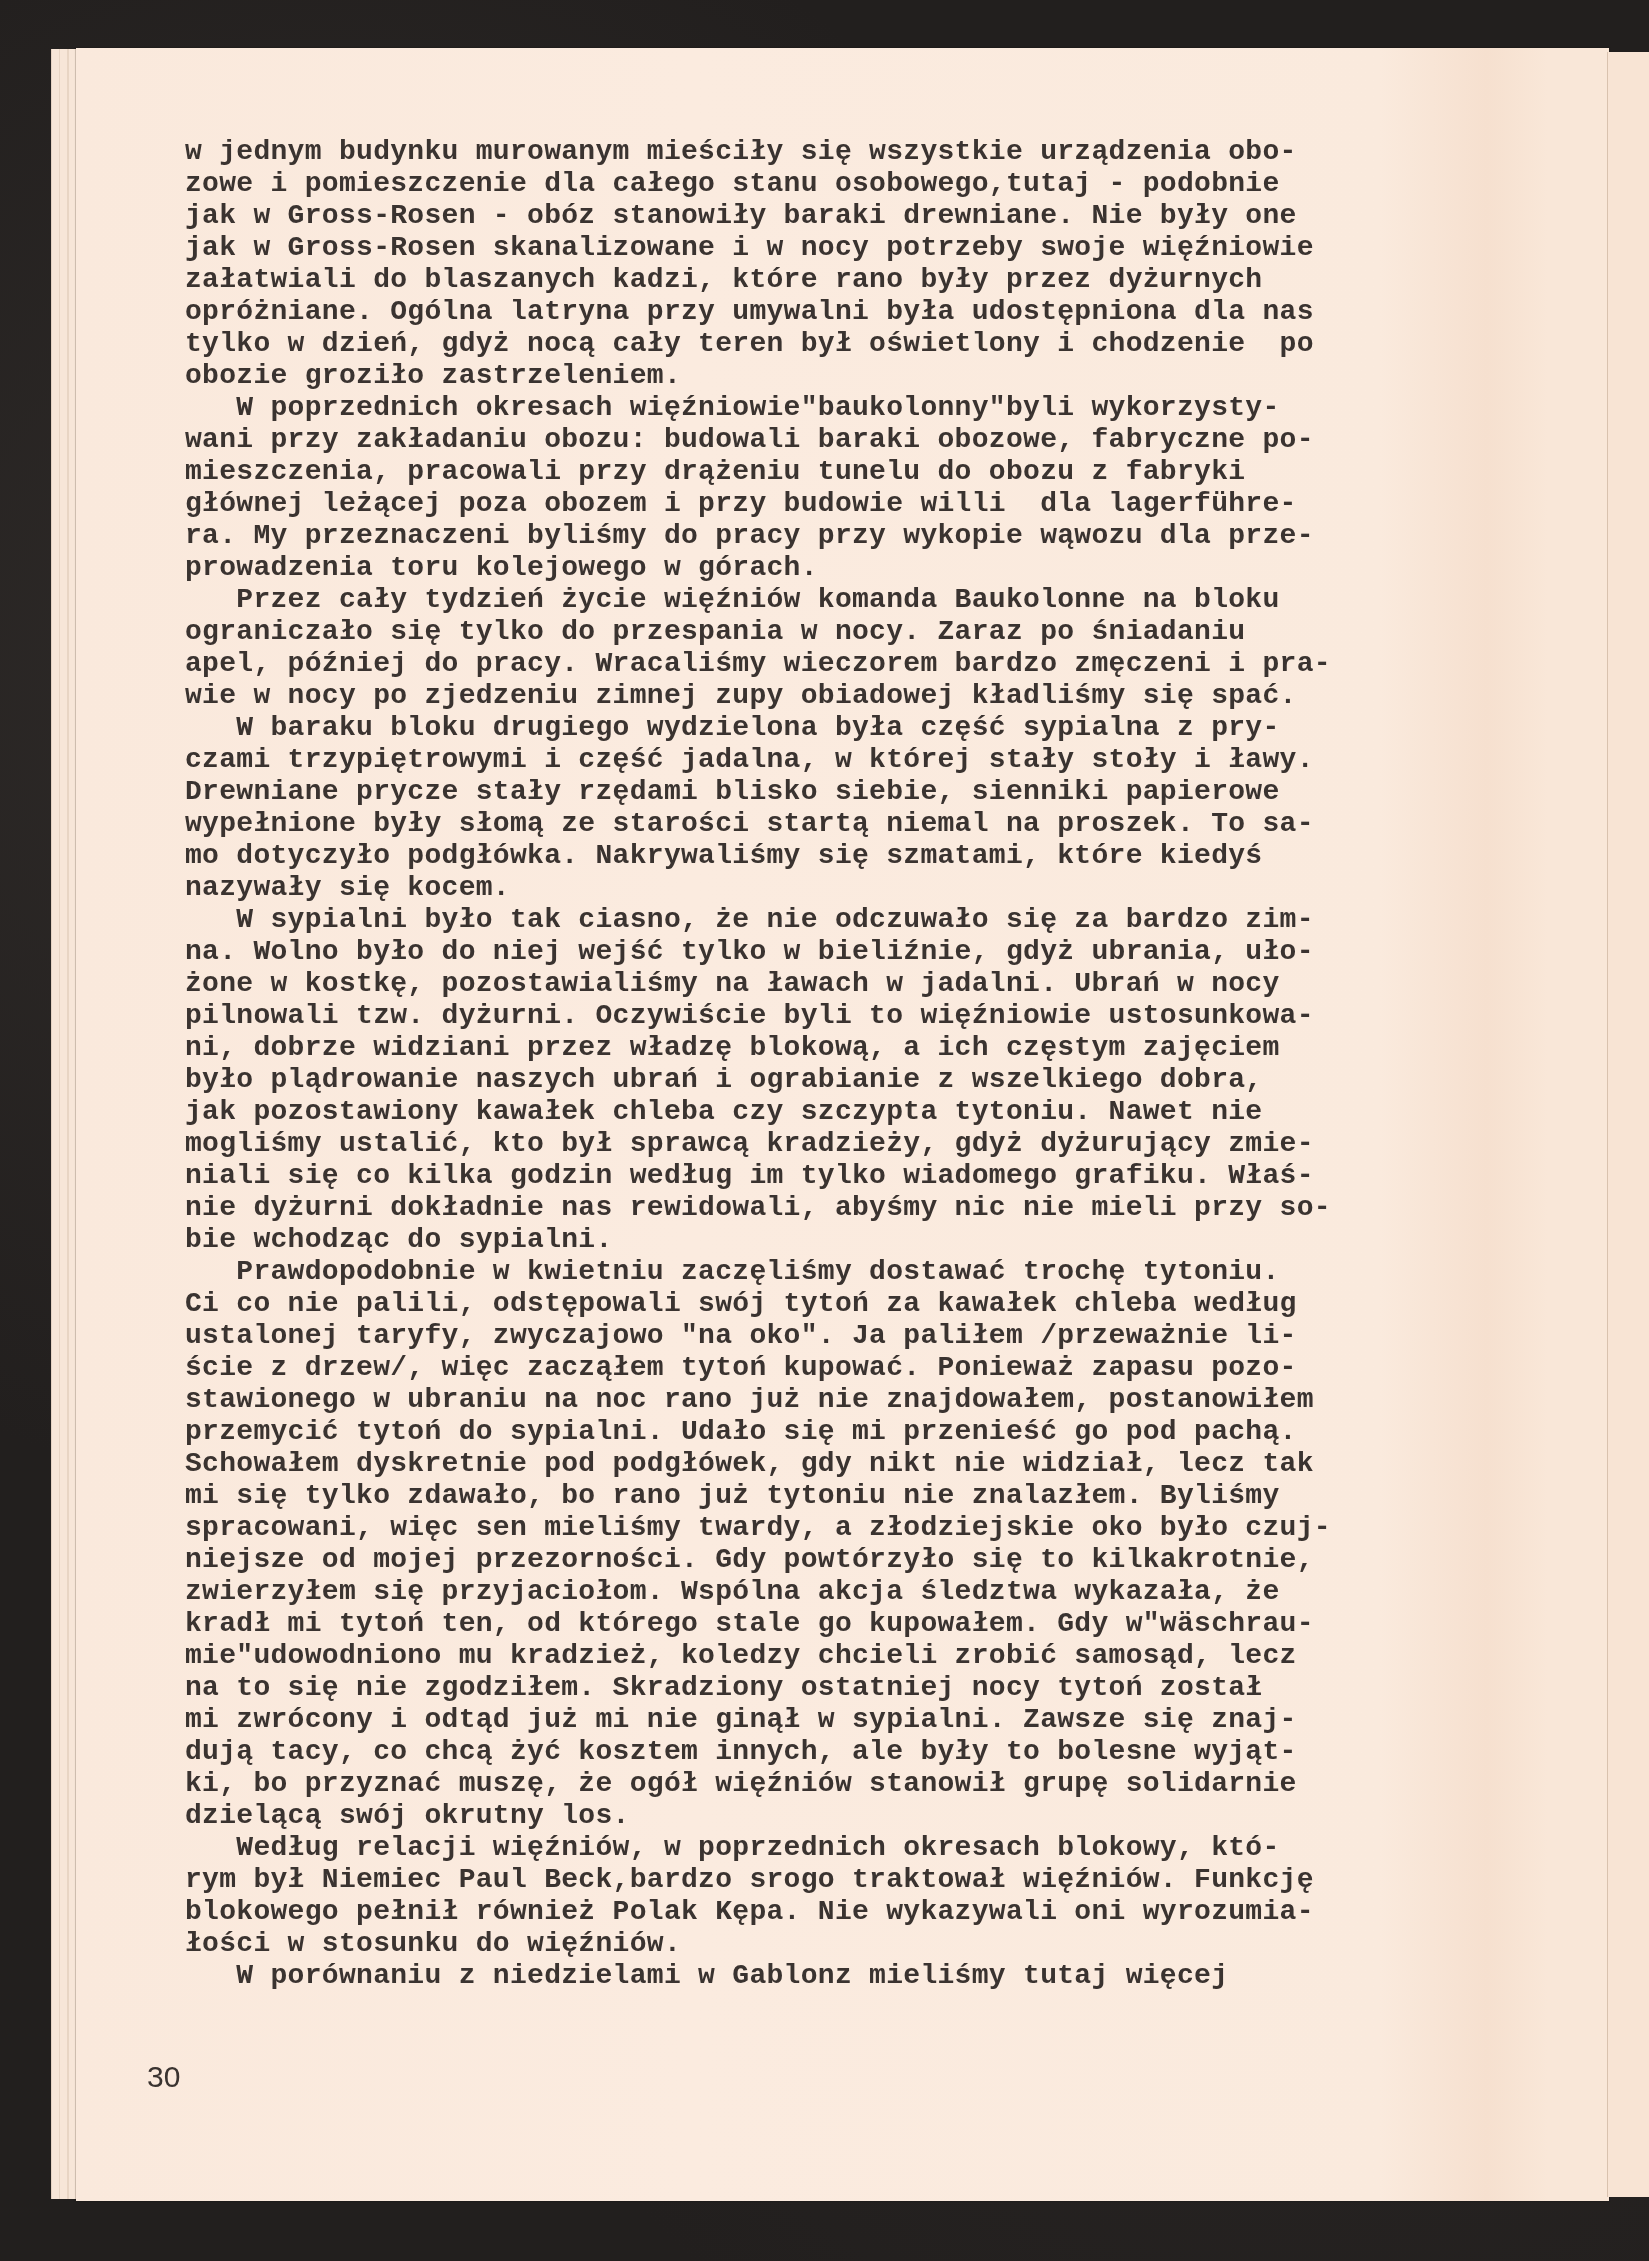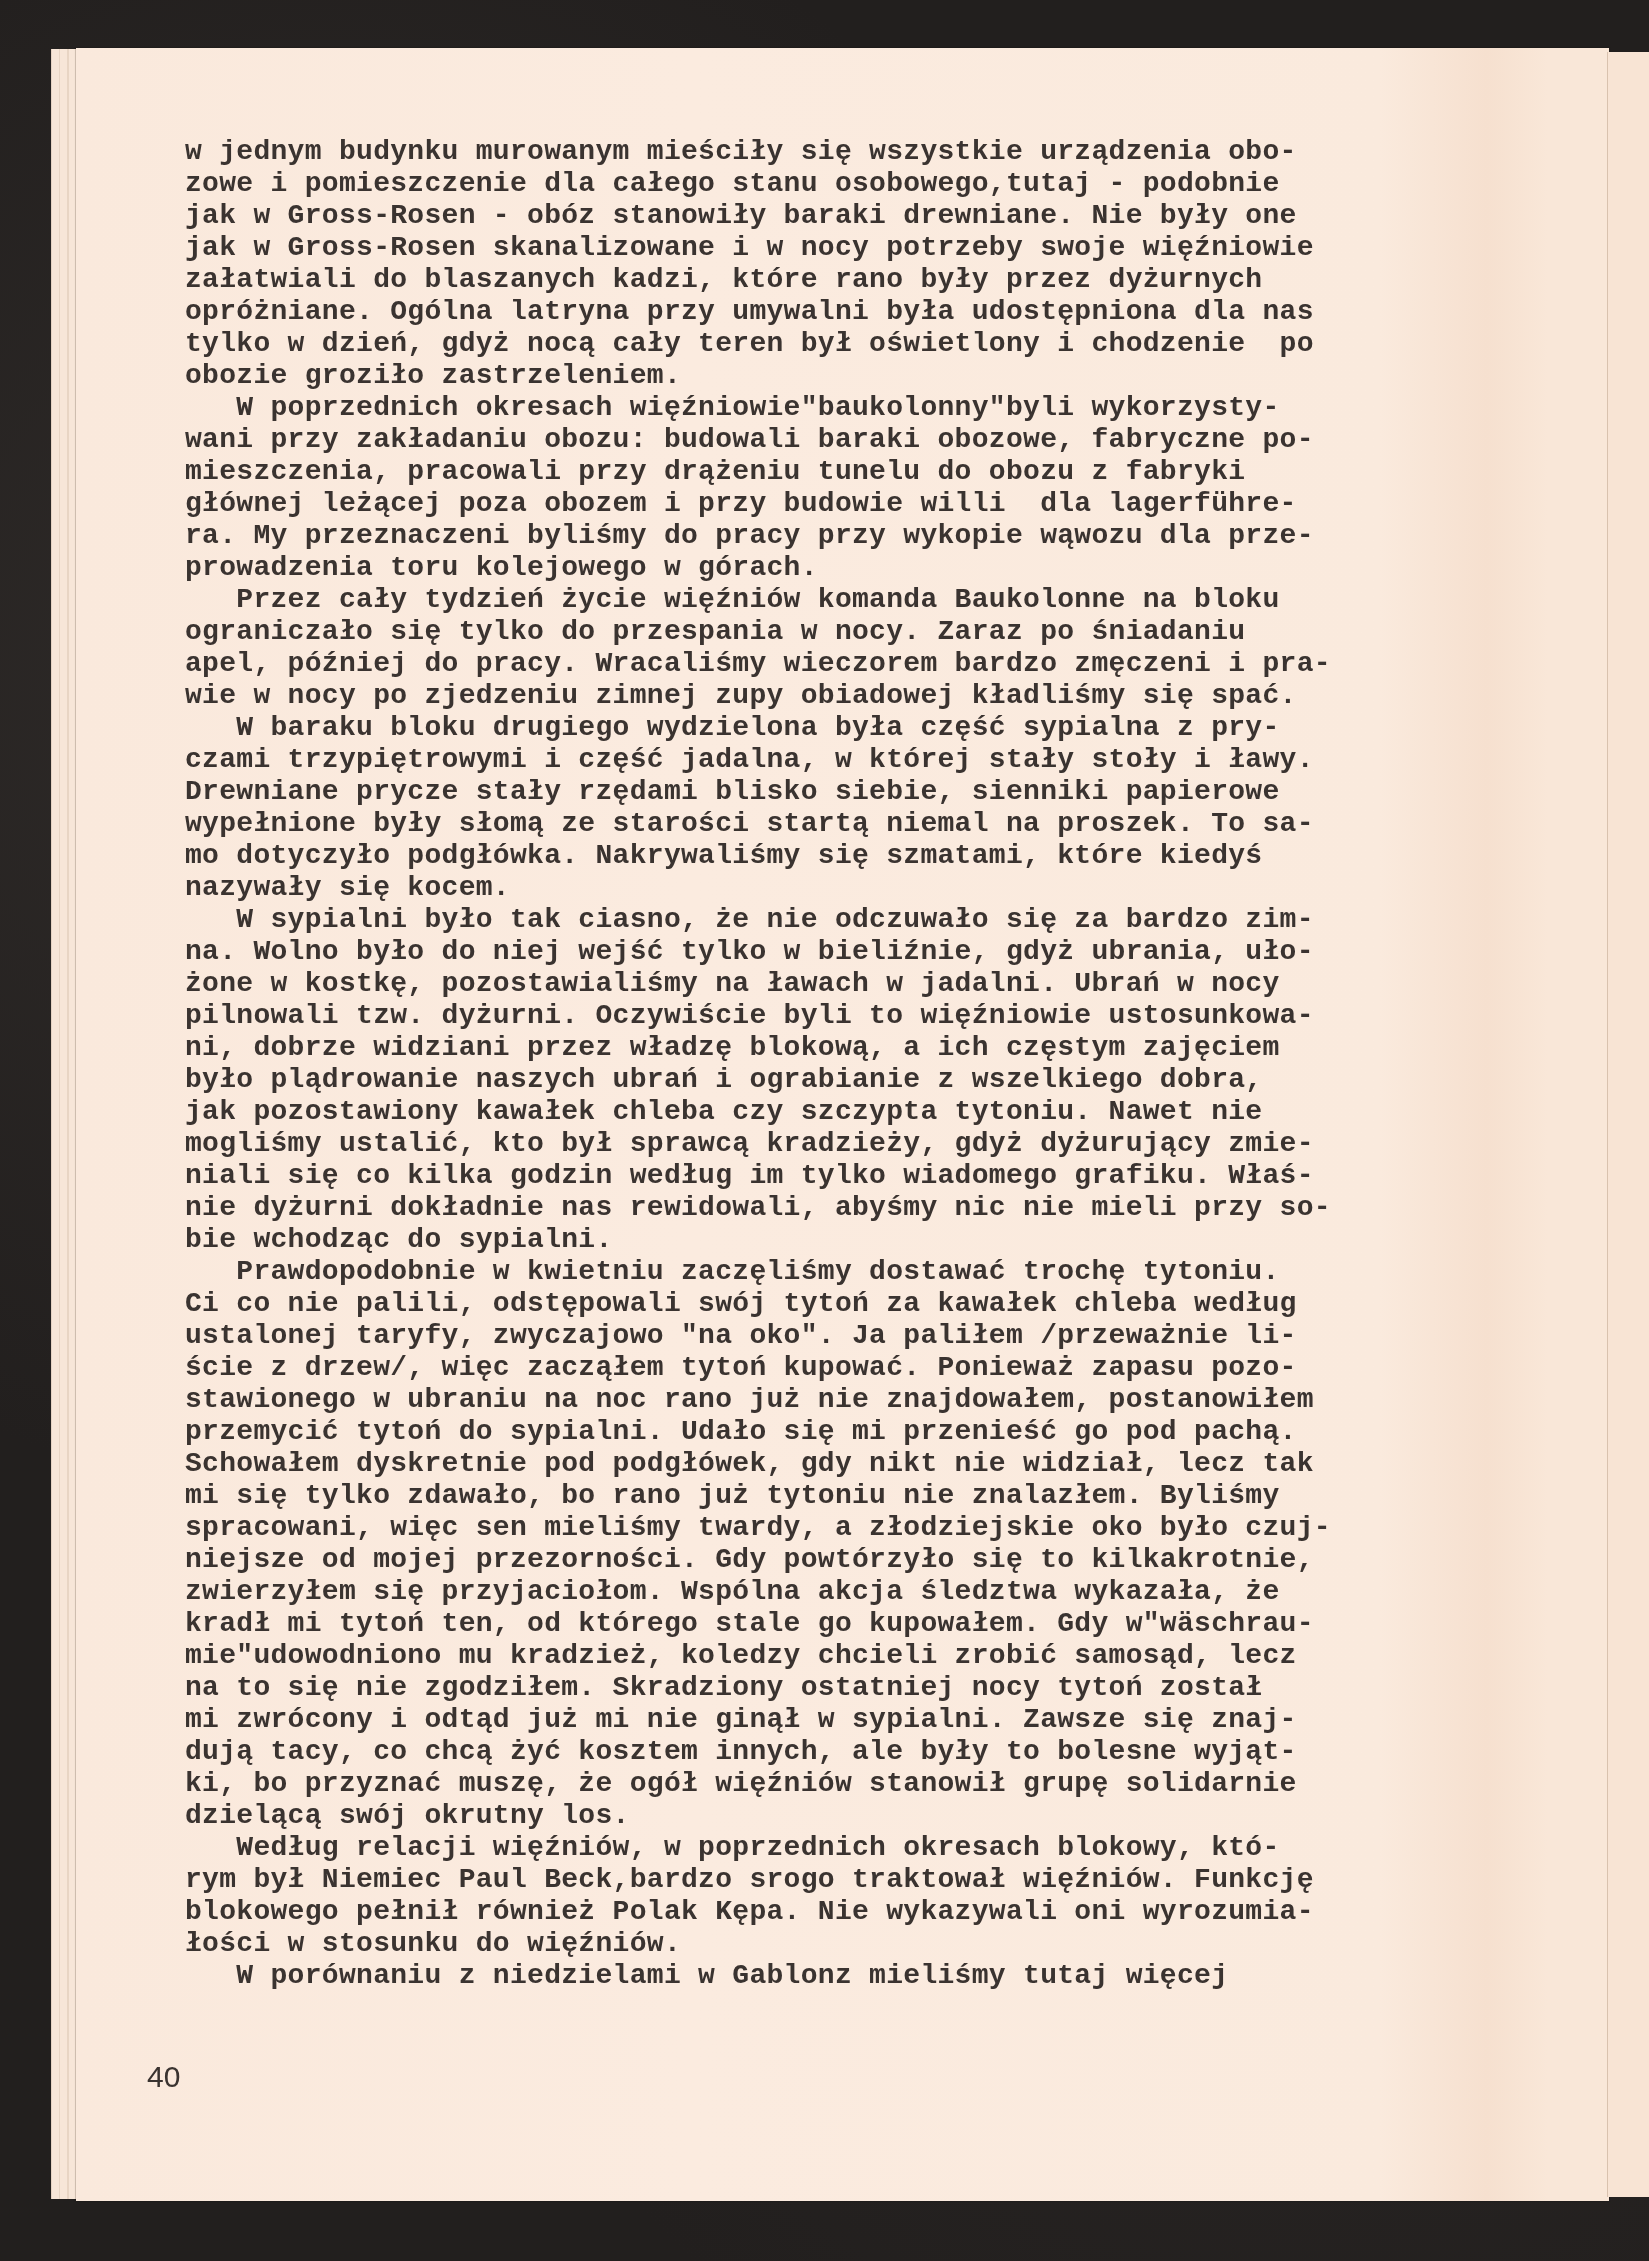--- a/index.html
+++ b/index.html
@@ -94,14 +94,14 @@
   <div class="edge" style="left:6.6px;"></div>
   <div class="edge" style="left:15px;"></div>
   <div class="edge" style="left:23px;"></div>
 </div>
 
 <div class="page"></div>
 <div class="next-page"></div>
 
 <div class="text-block" id="text-block"><span class="line">w jednym budynku murowanym mieściły się wszystkie urządzenia obo-</span><span class="line">zowe i pomieszczenie dla całego stanu osobowego,tutaj - podobnie</span><span class="line">jak w Gross-Rosen - obóz stanowiły baraki drewniane. Nie były one</span><span class="line">jak w Gross-Rosen skanalizowane i w nocy potrzeby swoje więźniowie</span><span class="line">załatwiali do blaszanych kadzi, które rano były przez dyżurnych</span><span class="line">opróżniane. Ogólna latryna przy umywalni była udostępniona dla nas</span><span class="line">tylko w dzień, gdyż nocą cały teren był oświetlony i chodzenie  po</span><span class="line">obozie groziło zastrzeleniem.</span><span class="line">   W poprzednich okresach więźniowie"baukolonny"byli wykorzysty-</span><span class="line">wani przy zakładaniu obozu: budowali baraki obozowe, fabryczne po-</span><span class="line">mieszczenia, pracowali przy drążeniu tunelu do obozu z fabryki</span><span class="line">głównej leżącej poza obozem i przy budowie willi  dla lagerführe-</span><span class="line">ra. My przeznaczeni byliśmy do pracy przy wykopie wąwozu dla prze-</span><span class="line">prowadzenia toru kolejowego w górach.</span><span class="line">   Przez cały tydzień życie więźniów komanda Baukolonne na bloku</span><span class="line">ograniczało się tylko do przespania w nocy. Zaraz po śniadaniu</span><span class="line">apel, później do pracy. Wracaliśmy wieczorem bardzo zmęczeni i pra-</span><span class="line">wie w nocy po zjedzeniu zimnej zupy obiadowej kładliśmy się spać.</span><span class="line">   W baraku bloku drugiego wydzielona była część sypialna z pry-</span><span class="line">czami trzypiętrowymi i część jadalna, w której stały stoły i ławy.</span><span class="line">Drewniane prycze stały rzędami blisko siebie, sienniki papierowe</span><span class="line">wypełnione były słomą ze starości startą niemal na proszek. To sa-</span><span class="line">mo dotyczyło podgłówka. Nakrywaliśmy się szmatami, które kiedyś</span><span class="line">nazywały się kocem.</span><span class="line">   W sypialni było tak ciasno, że nie odczuwało się za bardzo zim-</span><span class="line">na. Wolno było do niej wejść tylko w bieliźnie, gdyż ubrania, uło-</span><span class="line">żone w kostkę, pozostawialiśmy na ławach w jadalni. Ubrań w nocy</span><span class="line">pilnowali tzw. dyżurni. Oczywiście byli to więźniowie ustosunkowa-</span><span class="line">ni, dobrze widziani przez władzę blokową, a ich częstym zajęciem</span><span class="line">było plądrowanie naszych ubrań i ograbianie z wszelkiego dobra,</span><span class="line">jak pozostawiony kawałek chleba czy szczypta tytoniu. Nawet nie</span><span class="line">mogliśmy ustalić, kto był sprawcą kradzieży, gdyż dyżurujący zmie-</span><span class="line">niali się co kilka godzin według im tylko wiadomego grafiku. Właś-</span><span class="line">nie dyżurni dokładnie nas rewidowali, abyśmy nic nie mieli przy so-</span><span class="line">bie wchodząc do sypialni.</span><span class="line">   Prawdopodobnie w kwietniu zaczęliśmy dostawać trochę tytoniu.</span><span class="line">Ci co nie palili, odstępowali swój tytoń za kawałek chleba według</span><span class="line">ustalonej taryfy, zwyczajowo "na oko". Ja paliłem /przeważnie li-</span><span class="line">ście z drzew/, więc zacząłem tytoń kupować. Ponieważ zapasu pozo-</span><span class="line">stawionego w ubraniu na noc rano już nie znajdowałem, postanowiłem</span><span class="line">przemycić tytoń do sypialni. Udało się mi przenieść go pod pachą.</span><span class="line">Schowałem dyskretnie pod podgłówek, gdy nikt nie widział, lecz tak</span><span class="line">mi się tylko zdawało, bo rano już tytoniu nie znalazłem. Byliśmy</span><span class="line">spracowani, więc sen mieliśmy twardy, a złodziejskie oko było czuj-</span><span class="line">niejsze od mojej przezorności. Gdy powtórzyło się to kilkakrotnie,</span><span class="line">zwierzyłem się przyjaciołom. Wspólna akcja śledztwa wykazała, że</span><span class="line">kradł mi tytoń ten, od którego stale go kupowałem. Gdy w"wäschrau-</span><span class="line">mie"udowodniono mu kradzież, koledzy chcieli zrobić samosąd, lecz</span><span class="line">na to się nie zgodziłem. Skradziony ostatniej nocy tytoń został</span><span class="line">mi zwrócony i odtąd już mi nie ginął w sypialni. Zawsze się znaj-</span><span class="line">dują tacy, co chcą żyć kosztem innych, ale były to bolesne wyjąt-</span><span class="line">ki, bo przyznać muszę, że ogół więźniów stanowił grupę solidarnie</span><span class="line">dzielącą swój okrutny los.</span><span class="line">   Według relacji więźniów, w poprzednich okresach blokowy, któ-</span><span class="line">rym był Niemiec Paul Beck,bardzo srogo traktował więźniów. Funkcję</span><span class="line">blokowego pełnił również Polak Kępa. Nie wykazywali oni wyrozumia-</span><span class="line">łości w stosunku do więźniów.</span><span class="line">   W porównaniu z niedzielami w Gablonz mieliśmy tutaj więcej</span></div>
 
-<div class="page-number">40</div>
+<div class="page-number">30</div>
 
 
 </body></html>

